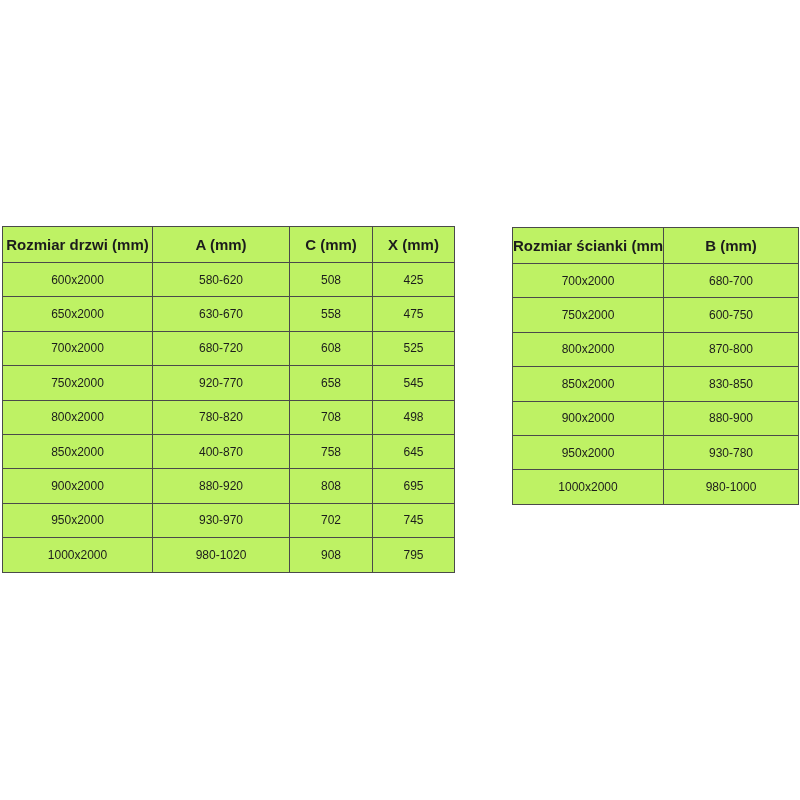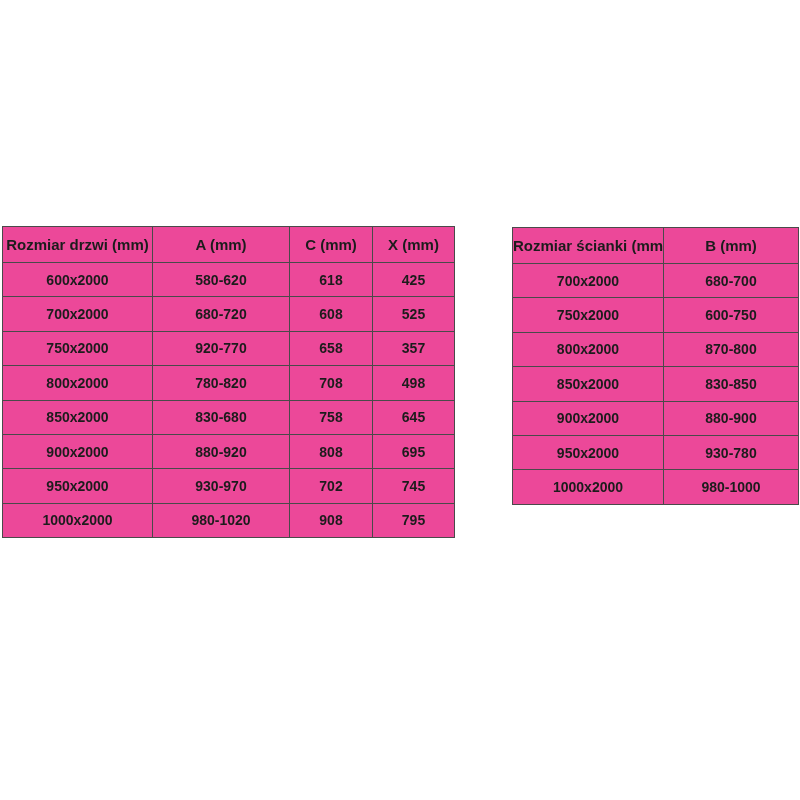--- a/index.html
+++ b/index.html
@@ -12,39 +12,39 @@
     }
     .canvas {
       position: absolute;
       inset: 0;
       background: #ffffff;
     }
     table.spec {
       position: absolute;
       border-collapse: collapse;
       table-layout: fixed;
-      background: #ec4899;
+      background: #bef264;
     }
     table.spec th, table.spec td {
       border: 1px solid #4a4a4a;
       text-align: center;
       vertical-align: middle;
       color: #1c1c1c;
       padding: 0;
       overflow: hidden;
       white-space: nowrap;
     }
     table.spec th {
       font-size: 15px;
       font-weight: 700;
       height: 35px;
     }
     table.spec td {
-      font-size: 14px;
-      font-weight: 700;
+      font-size: 12px;
+      font-weight: 400;
       height: 33.4px;
     }
     #door-table { left: 2px;  top: 226px; width: 452px; }
     #wall-table { left: 512px; top: 227px; width: 286px; }
   </style>
 </head>
 <body>
 
 <div class="canvas">
 
@@ -60,44 +60,50 @@
         <th>Rozmiar drzwi (mm)</th>
         <th>A (mm)</th>
         <th>C (mm)</th>
         <th>X (mm)</th>
       </tr>
     </thead>
     <tbody>
       <tr>
         <td>600x2000</td>
         <td>580-620</td>
-        <td>618</td>
+        <td>508</td>
         <td>425</td>
+      </tr>
+      <tr>
+        <td>650x2000</td>
+        <td>630-670</td>
+        <td>558</td>
+        <td>475</td>
       </tr>
       <tr>
         <td>700x2000</td>
         <td>680-720</td>
         <td>608</td>
         <td>525</td>
       </tr>
       <tr>
         <td>750x2000</td>
         <td>920-770</td>
         <td>658</td>
-        <td>357</td>
+        <td>545</td>
       </tr>
       <tr>
         <td>800x2000</td>
         <td>780-820</td>
         <td>708</td>
         <td>498</td>
       </tr>
       <tr>
         <td>850x2000</td>
-        <td>830-680</td>
+        <td>400-870</td>
         <td>758</td>
         <td>645</td>
       </tr>
       <tr>
         <td>900x2000</td>
         <td>880-920</td>
         <td>808</td>
         <td>695</td>
       </tr>
       <tr>

